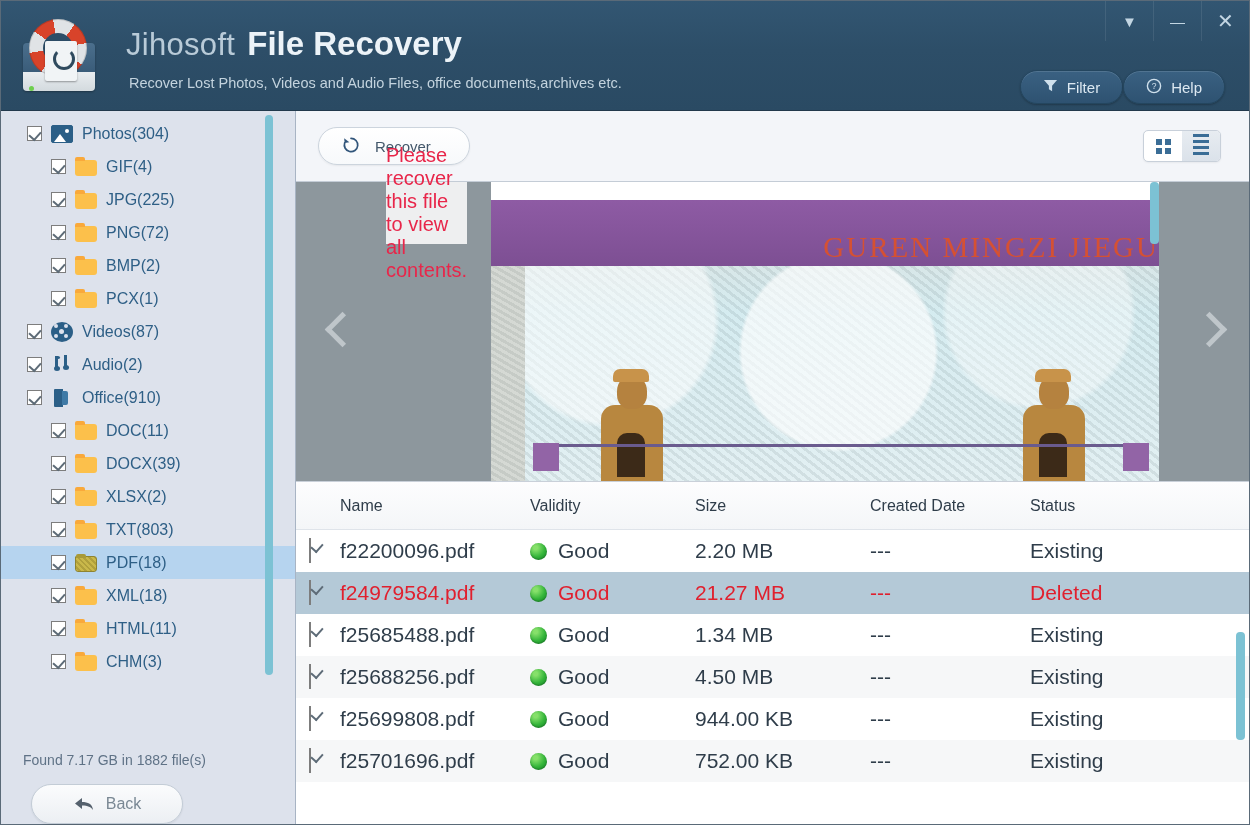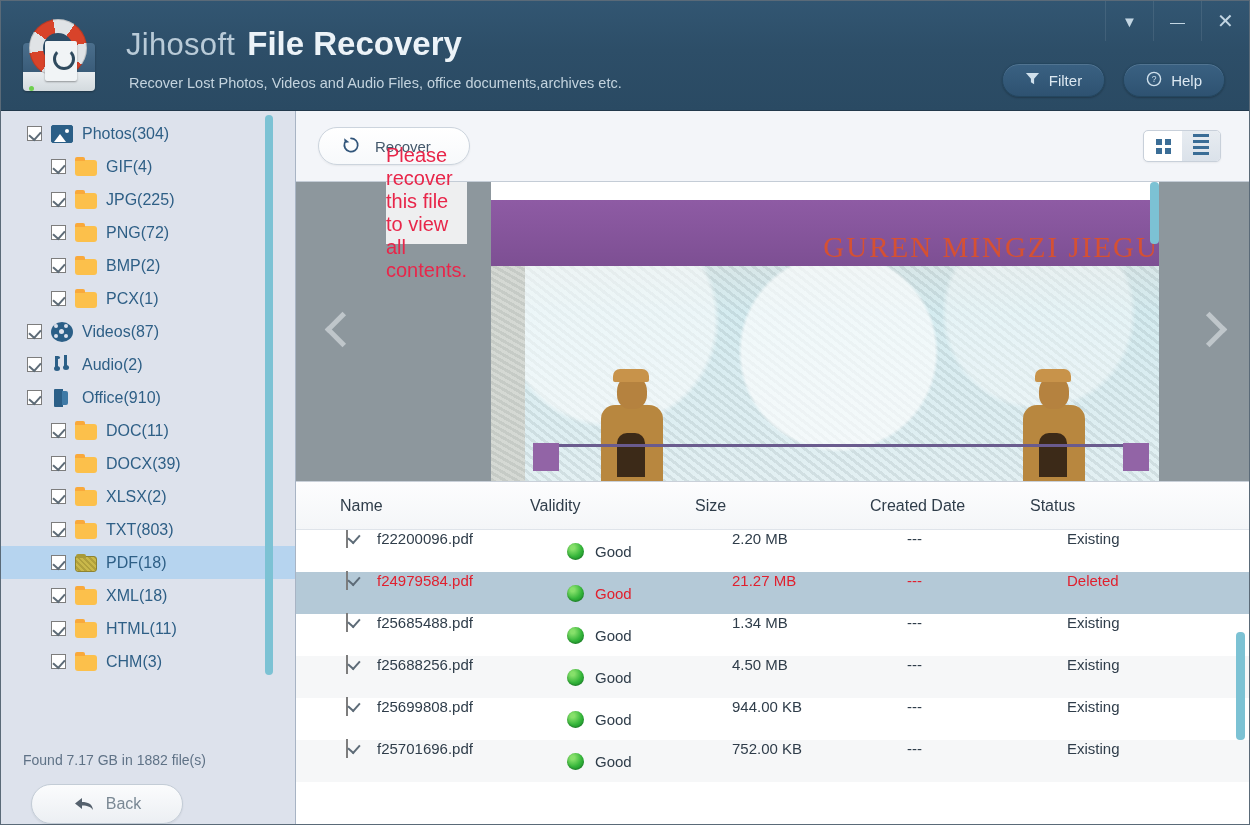--- a/index.html
+++ b/index.html
@@ -71,21 +71,21 @@
   .subtitle {
     position: absolute; left: 128px; top: 74px;
     font-size: 14.5px; color: #c3d3de;
   }
   .wincontrols { position: absolute; right: 0; top: 0; display: flex; height: 40px; }
   .wincontrols div {
     width: 48px; height: 40px; display:flex; align-items:center; justify-content:center;
     color: #c3d6e3; font-size: 15px; border-left: 1px solid rgba(255,255,255,.09);
   }
   .wincontrols .close { font-size: 20px; font-weight: 300; }
-  .hdr-btns { position: absolute; right: 24px; top: 62px; display: flex; gap: 18px; }
+  .hdr-btns { position: absolute; right: 24px; top: 69px; display: flex; }
   .hbtn {
     height: 34px; padding: 0 22px; border-radius: 17px;
     background: linear-gradient(180deg,#3a6182 0%, #2e5271 100%);
     border: 1px solid #24465f;
     display: flex; align-items: center; gap: 9px;
     color: #dce8f1; font-size: 15px;
     box-shadow: inset 0 1px 0 rgba(255,255,255,.12), 0 1px 2px rgba(0,0,0,.25);
   }
 
   
@@ -305,21 +305,21 @@
   .table { flex:1; display:flex; flex-direction:column; background:#fff; position:relative;
            border-top:1px solid #c9d0d9; min-height:0; }
   .thead {
     height: 48px; flex:0 0 48px; display:flex; align-items:center;
     font-size: 16px; color:#2f3d4a;
     background: linear-gradient(180deg,#fdfdfe 0%, #f4f6f8 100%);
     border-bottom: 1px solid #dfe4ea;
   }
   .tbody { flex:1; overflow:hidden; }
   .row {
-    height: 42px; display:flex; font-size:15px; color:#2f3d4a;padding-left:37px;
+    height: 42px; display:flex; align-items:center; font-size:21px; color:#2f3d4a;
   }
   .row.alt { background:#f6f7f8; }
   .row.selected { background:#b4c9d7; color:#e0202e; }
   .c-chk  { width: 44px; flex:0 0 44px; padding-left: 13px; }
   .c-name { width: 190px; flex:0 0 190px; }
   .c-val  { width: 165px; flex:0 0 165px; display:flex; align-items:center; gap:11px; }
   .c-size { width: 175px; flex:0 0 175px; }
   .c-date { width: 160px; flex:0 0 160px; }
   .c-stat { flex:1; }
   .thead .c-chk { width:44px; }

